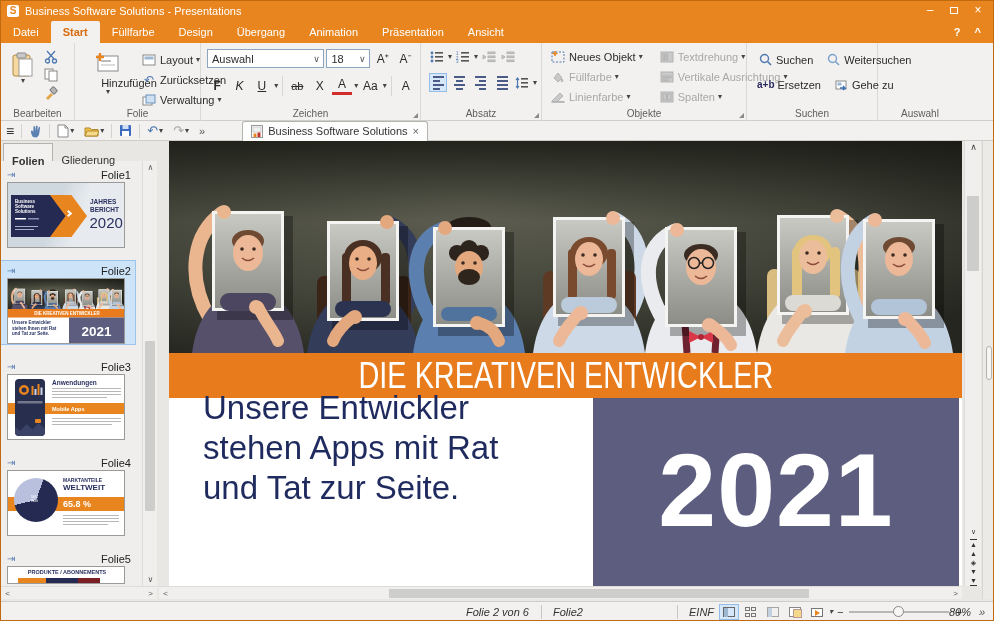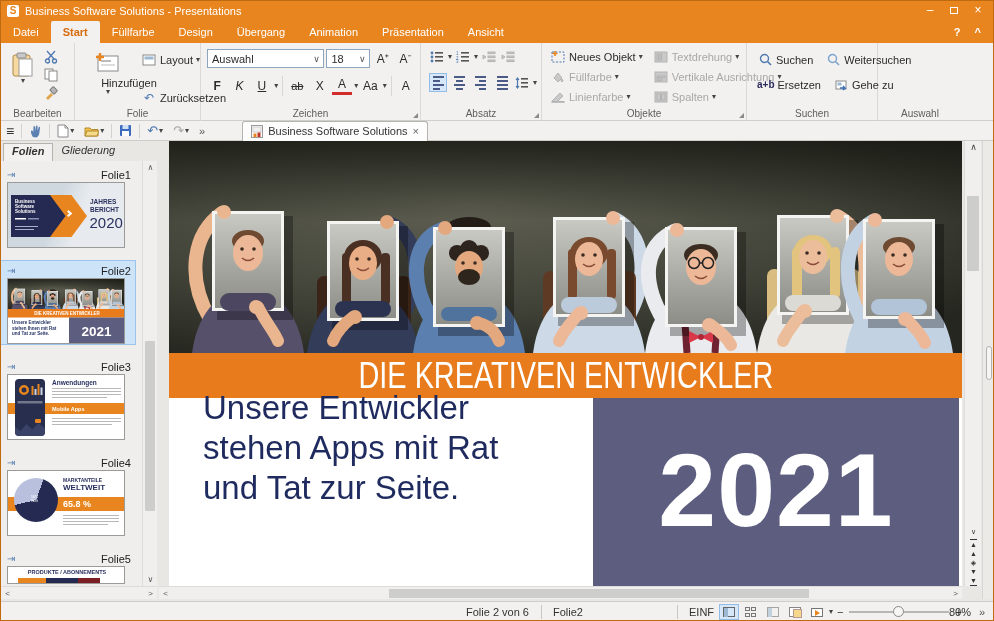--- a/index.html
+++ b/index.html
@@ -47,21 +47,21 @@
   .qbtn { padding:0 5px; display:flex; align-items:center; gap:1px; height:20px; }
   .qsep { width:1px; height:14px; background:#d4d2cf; margin:0 2px; }
   .doctab { margin-left:32px; height:20px; background:#fdfdfd; border:1px solid #b5b3b0; border-bottom:none; border-radius:3px 3px 0 0; display:flex; align-items:center; gap:5px; padding:0 8px; font-size:11px; color:#333; }
   .doctab .closex { color:#666; font-size:11px; }
 
   
   .workspace { position:absolute; left:0; top:140px; width:994px; height:460px; background:#e9e7e4; }
 
   
   .panel-tabs { position:absolute; left:0; top:-18px; height:18px; display:flex; font-size:11px; }
-  .ptab { padding:1px 8px 0; color:#333;font-style:italic; }
+  .ptab { padding:11px 8px 0; color:#333; }
   .ptab.active { background:#f2f1f0; border:1px solid #b5b3b0; border-bottom:none; font-weight:bold; }
   .thumbs { position:absolute; left:0; top:0; width:141px; height:445px; background:#efeeec; overflow:hidden; padding-top:4px; }
   .slide-item { width:134px; padding:2px 4px 0 6px; margin-bottom:13px; }
   .slide-item.selected { background:#cde3f8; outline:1px solid #9cc3ea; }
   .si-head { display:flex; align-items:center; height:15px; font-size:11px; color:#222; }
   .si-head .pin { color:#5b80b2; font-size:10px; }
   .si-head .silabel { margin-left:auto; }
   .thumb { width:118px; height:66px; border:1px solid #9a9a98; background:#fff; overflow:hidden; position:relative; }
   .thumb-inner { width:236px; height:132px; transform:scale(0.5); transform-origin:0 0; position:relative; background:#fff; }
   .pvscroll { position:absolute; left:141px; top:0; width:15px; height:445px; background:#f0efee; border-left:1px solid #dddcda; font-size:8px; color:#555; }
@@ -82,21 +82,21 @@
   
   .mvscroll { position:absolute; left:963px; top:0; width:17px; height:445px; background:#f0efee; border-left:1px solid #dddcda; font-size:9px; color:#444; }
   .mvscroll .sthumb { position:absolute; left:2px; width:12px; background:#cdcdcb; }
   .navstack { position:absolute; left:0; bottom:0; width:17px; display:flex; flex-direction:column; align-items:center; font-size:7px; color:#333; line-height:9px; }
   .mhscroll { position:absolute; left:158px; top:445px; width:803px; height:13px; background:#f0efee; border-top:1px solid #dddcda; font-size:8px; color:#555; }
   .mhscroll .sthumb { position:absolute; top:2px; height:9px; background:#cdcdcb; }
   .rightstrip { position:absolute; left:981px; top:0; width:13px; height:458px; background:#eceae7; border-left:1px solid #d8d6d3; }
   .grip { position:absolute; left:3px; top:205px; width:6px; height:34px; border-radius:3px; border:1px solid #b5b3b0; background:#f6f5f4; }
 
   
-  .statusbar { position:absolute; left:0; top:600px; width:994px; height:18px; background:#f2f1f0; border-top:1px solid #cfcdc9; font-size:11px; color:#333; }
+  .statusbar { position:absolute; left:0; top:600px; width:994px; height:18px; background:#f2f1f0; border-top:1px solid #cfcdc9; font-size:11px; color:#333;font-style:italic; }
   .sb { position:absolute; top:0; height:20px; display:flex; align-items:center; }
   .sbdiv { position:absolute; top:3px; width:1px; height:14px; background:#c9c7c4; }
   .viewbtn { width:20px; height:16px; margin-right:2px; display:inline-flex; align-items:center; justify-content:center; }
   .viewbtn.sel { background:#d5e7f8; border:1px solid #93bde6; }
   .vb-norm { width:12px; height:10px; border:1px solid #666; position:relative; }
   .vb-norm:before { content:""; position:absolute; left:0; top:0; width:4px; height:9px; background:#9db8d2; }
   .vb-grid { width:12px; height:10px; display:grid; grid-template-columns:5px 5px; grid-gap:1px; }
   .vb-grid i { background:none; border:1px solid #777; height:4px; }
   .vb-note { width:12px; height:10px; border:1px solid #888; position:relative; background:#fff; }
   .vb-note:before { content:""; position:absolute; right:-2px; bottom:-2px; width:7px; height:7px; background:#f4d98a; border:1px solid #b99; }
@@ -340,21 +340,21 @@
         <div class="bigbtn" style="width:58px">
           <svg width="26" height="22">
               <rect x="3" y="4" width="20" height="15" fill="#fff" stroke="#8a8a8a"></rect>
               <rect x="6" y="8" width="10" height="2" fill="#bbb"></rect>
               <rect x="6" y="12" width="14" height="2" fill="#ddd"></rect>
               <path d="M5 1 v8 M1 5 h8" stroke="#e8851e" stroke-width="2.4"></path>
             </svg>
           <span class="blabel">Hinzufügen</span>
           <span class="caret">▾</span>
         </div>
-        <div style="display:flex;flex-direction:column;gap:19px;padding-top:3px">
+        <div style="display:flex;flex-direction:column;gap:1px;padding-top:3px">
           <div class="rtextbtn">
               <span class="ricon">
                 <svg width="14" height="12">
                   <rect x="1" y="1" width="12" height="10" fill="#fff" stroke="#8a8a8a"></rect>
                   <rect x="2.5" y="2.5" width="9" height="3" fill="#9db8d2"></rect>
                 </svg>
               </span>
               <span>Layout</span>
               <span class="caret">▾</span>
             </div>
@@ -491,21 +491,21 @@
               <rect x="6" y="9" width="7" height="1.6" fill="#555"></rect>
             </svg>
           </span>
           <span class="caret">▾</span>
       </div>
       <div class="rg-label">Absatz</div>
       <span class="launcher"></span>
     </div>
 
     <div class="rgroup" style="left:541px;width:205px">
-      <div style="display:flex;padding:4px 2px 0 6px;gap:6px">
+      <div style="display:flex;padding:4px 2px 0 6px;gap:12px">
         <div style="display:flex;flex-direction:column;gap:1px">
           <div class="rtextbtn">
               <span class="ricon">
                 <svg width="14" height="12">
                   <rect x="1" y="1" width="12" height="10" fill="none" stroke="#4e79b0" stroke-dasharray="2 1.5"></rect>
                   <path d="M4 0 v5 M1.5 2.5 h5" stroke="#e8851e" stroke-width="1.6"></path>
                 </svg>
               </span>
               <span>Neues Objekt</span>
               <span class="caret">▾</span>

